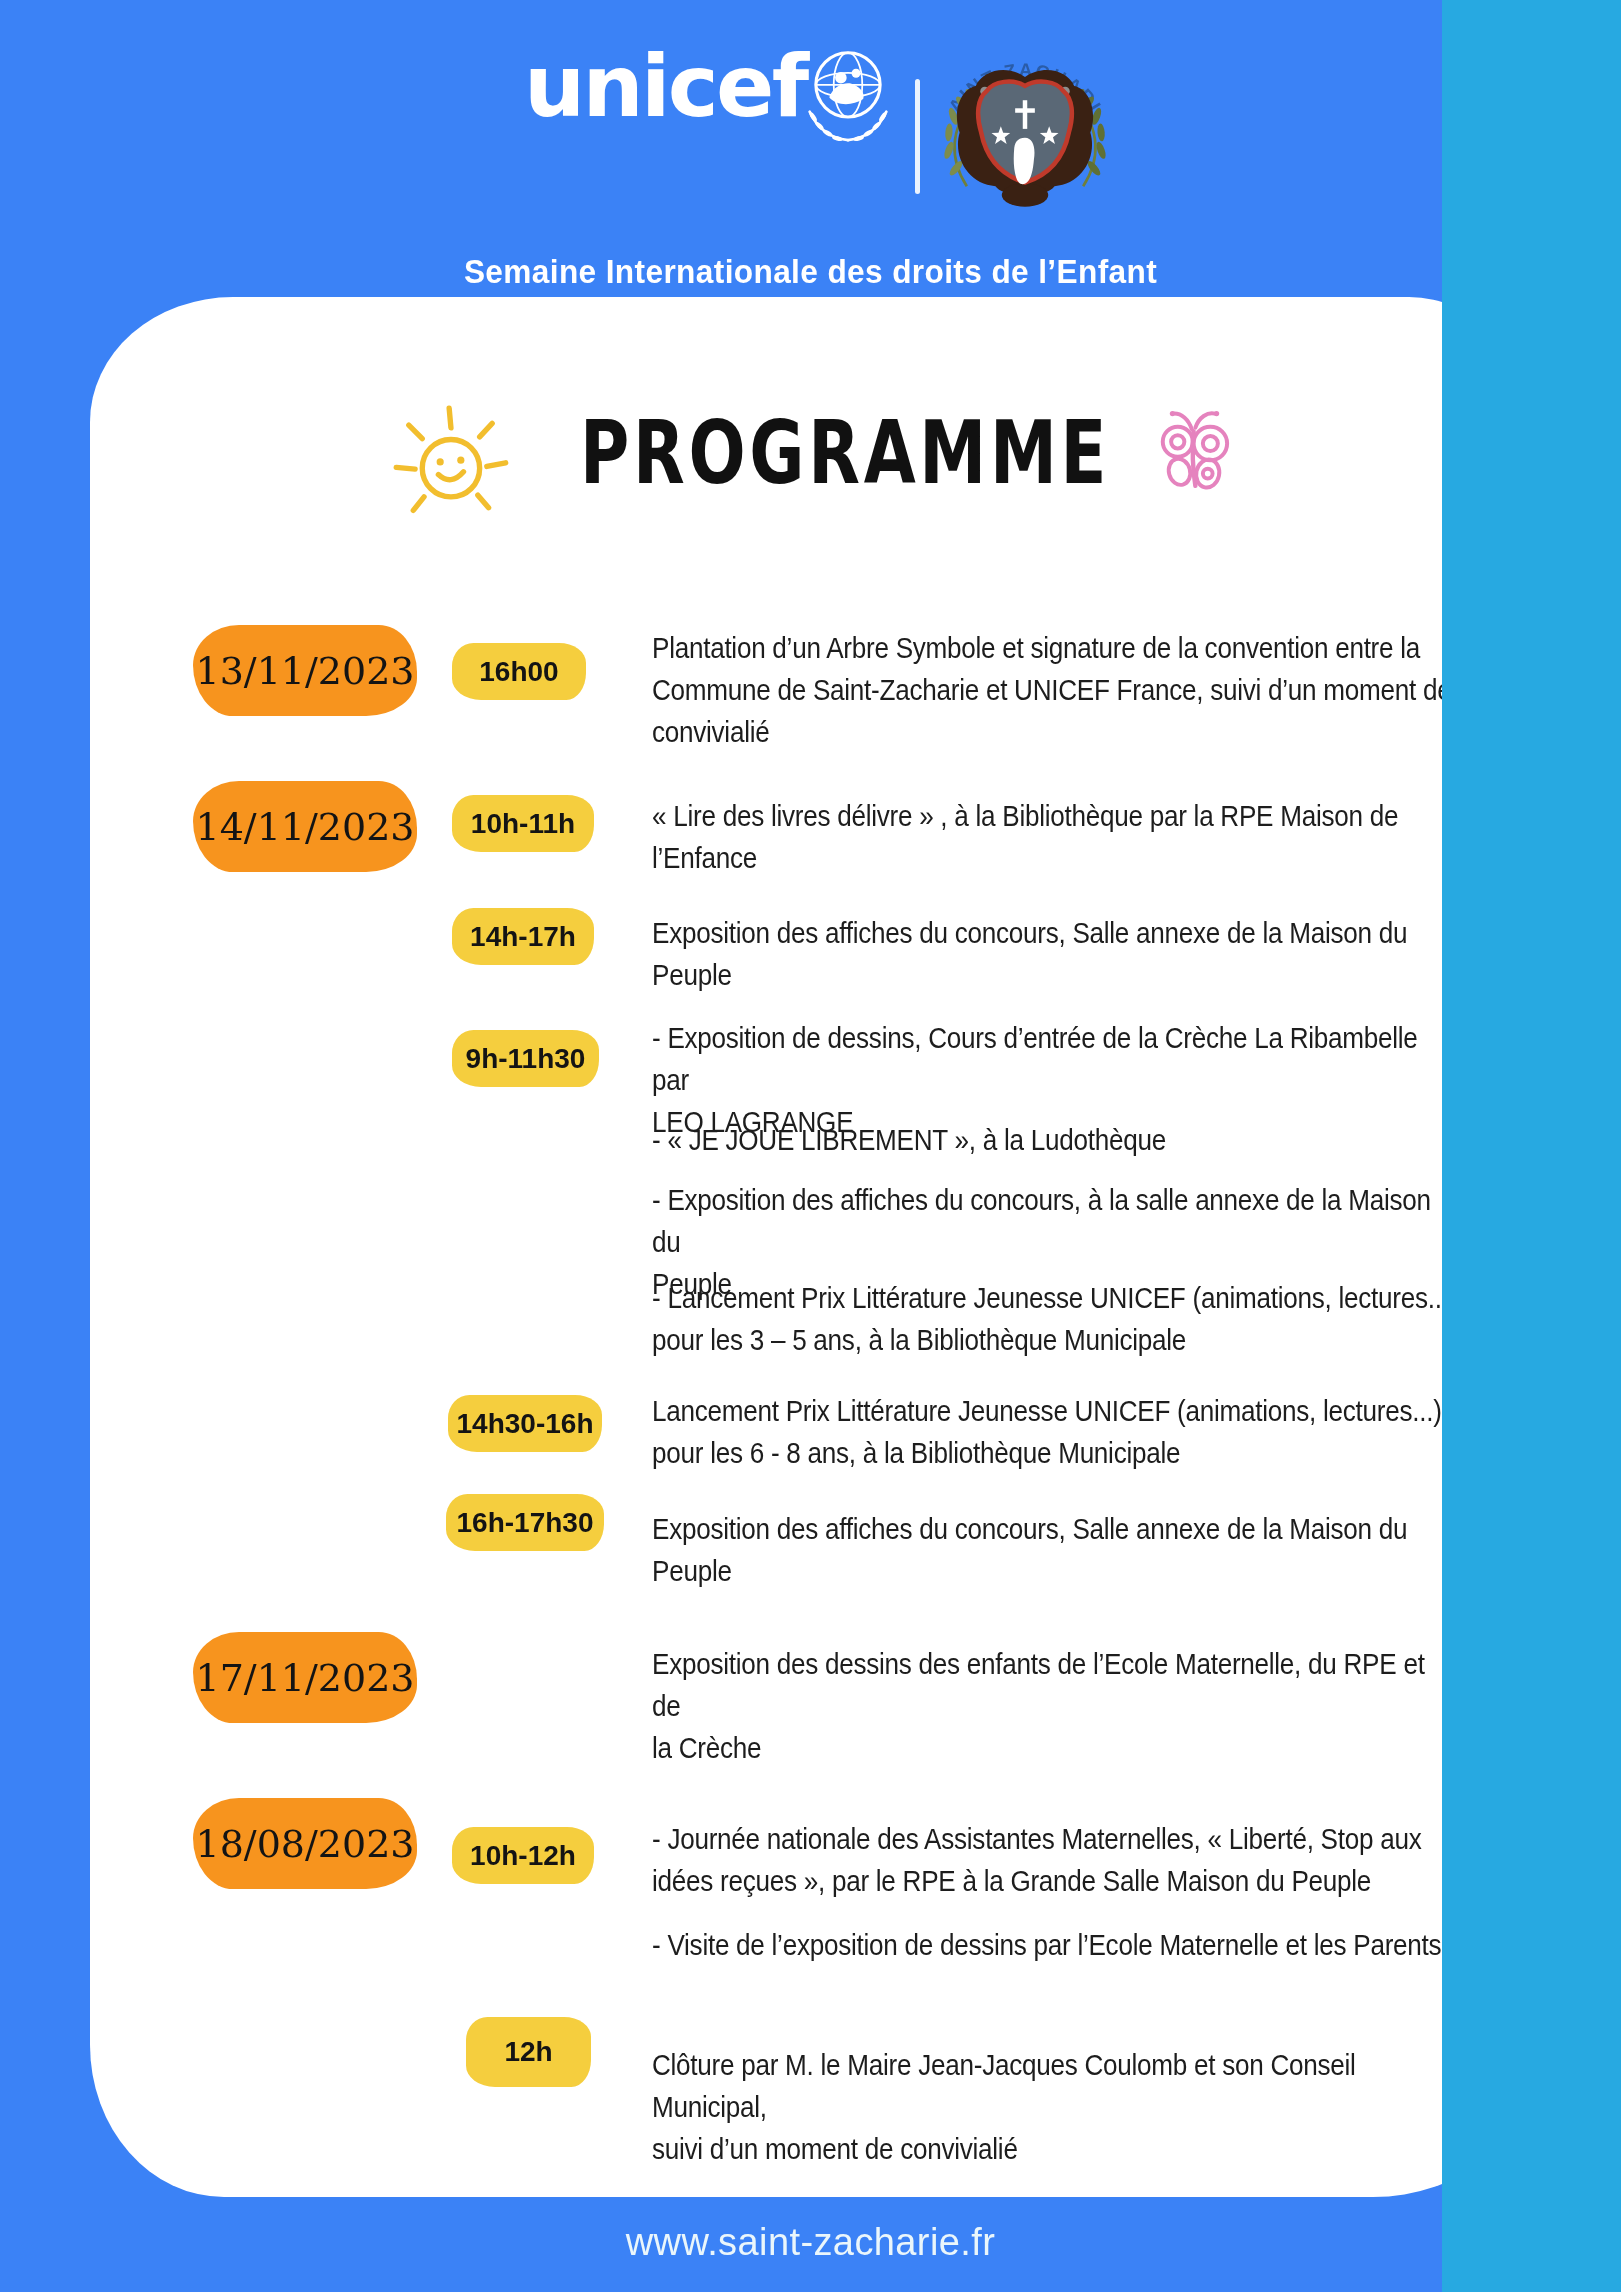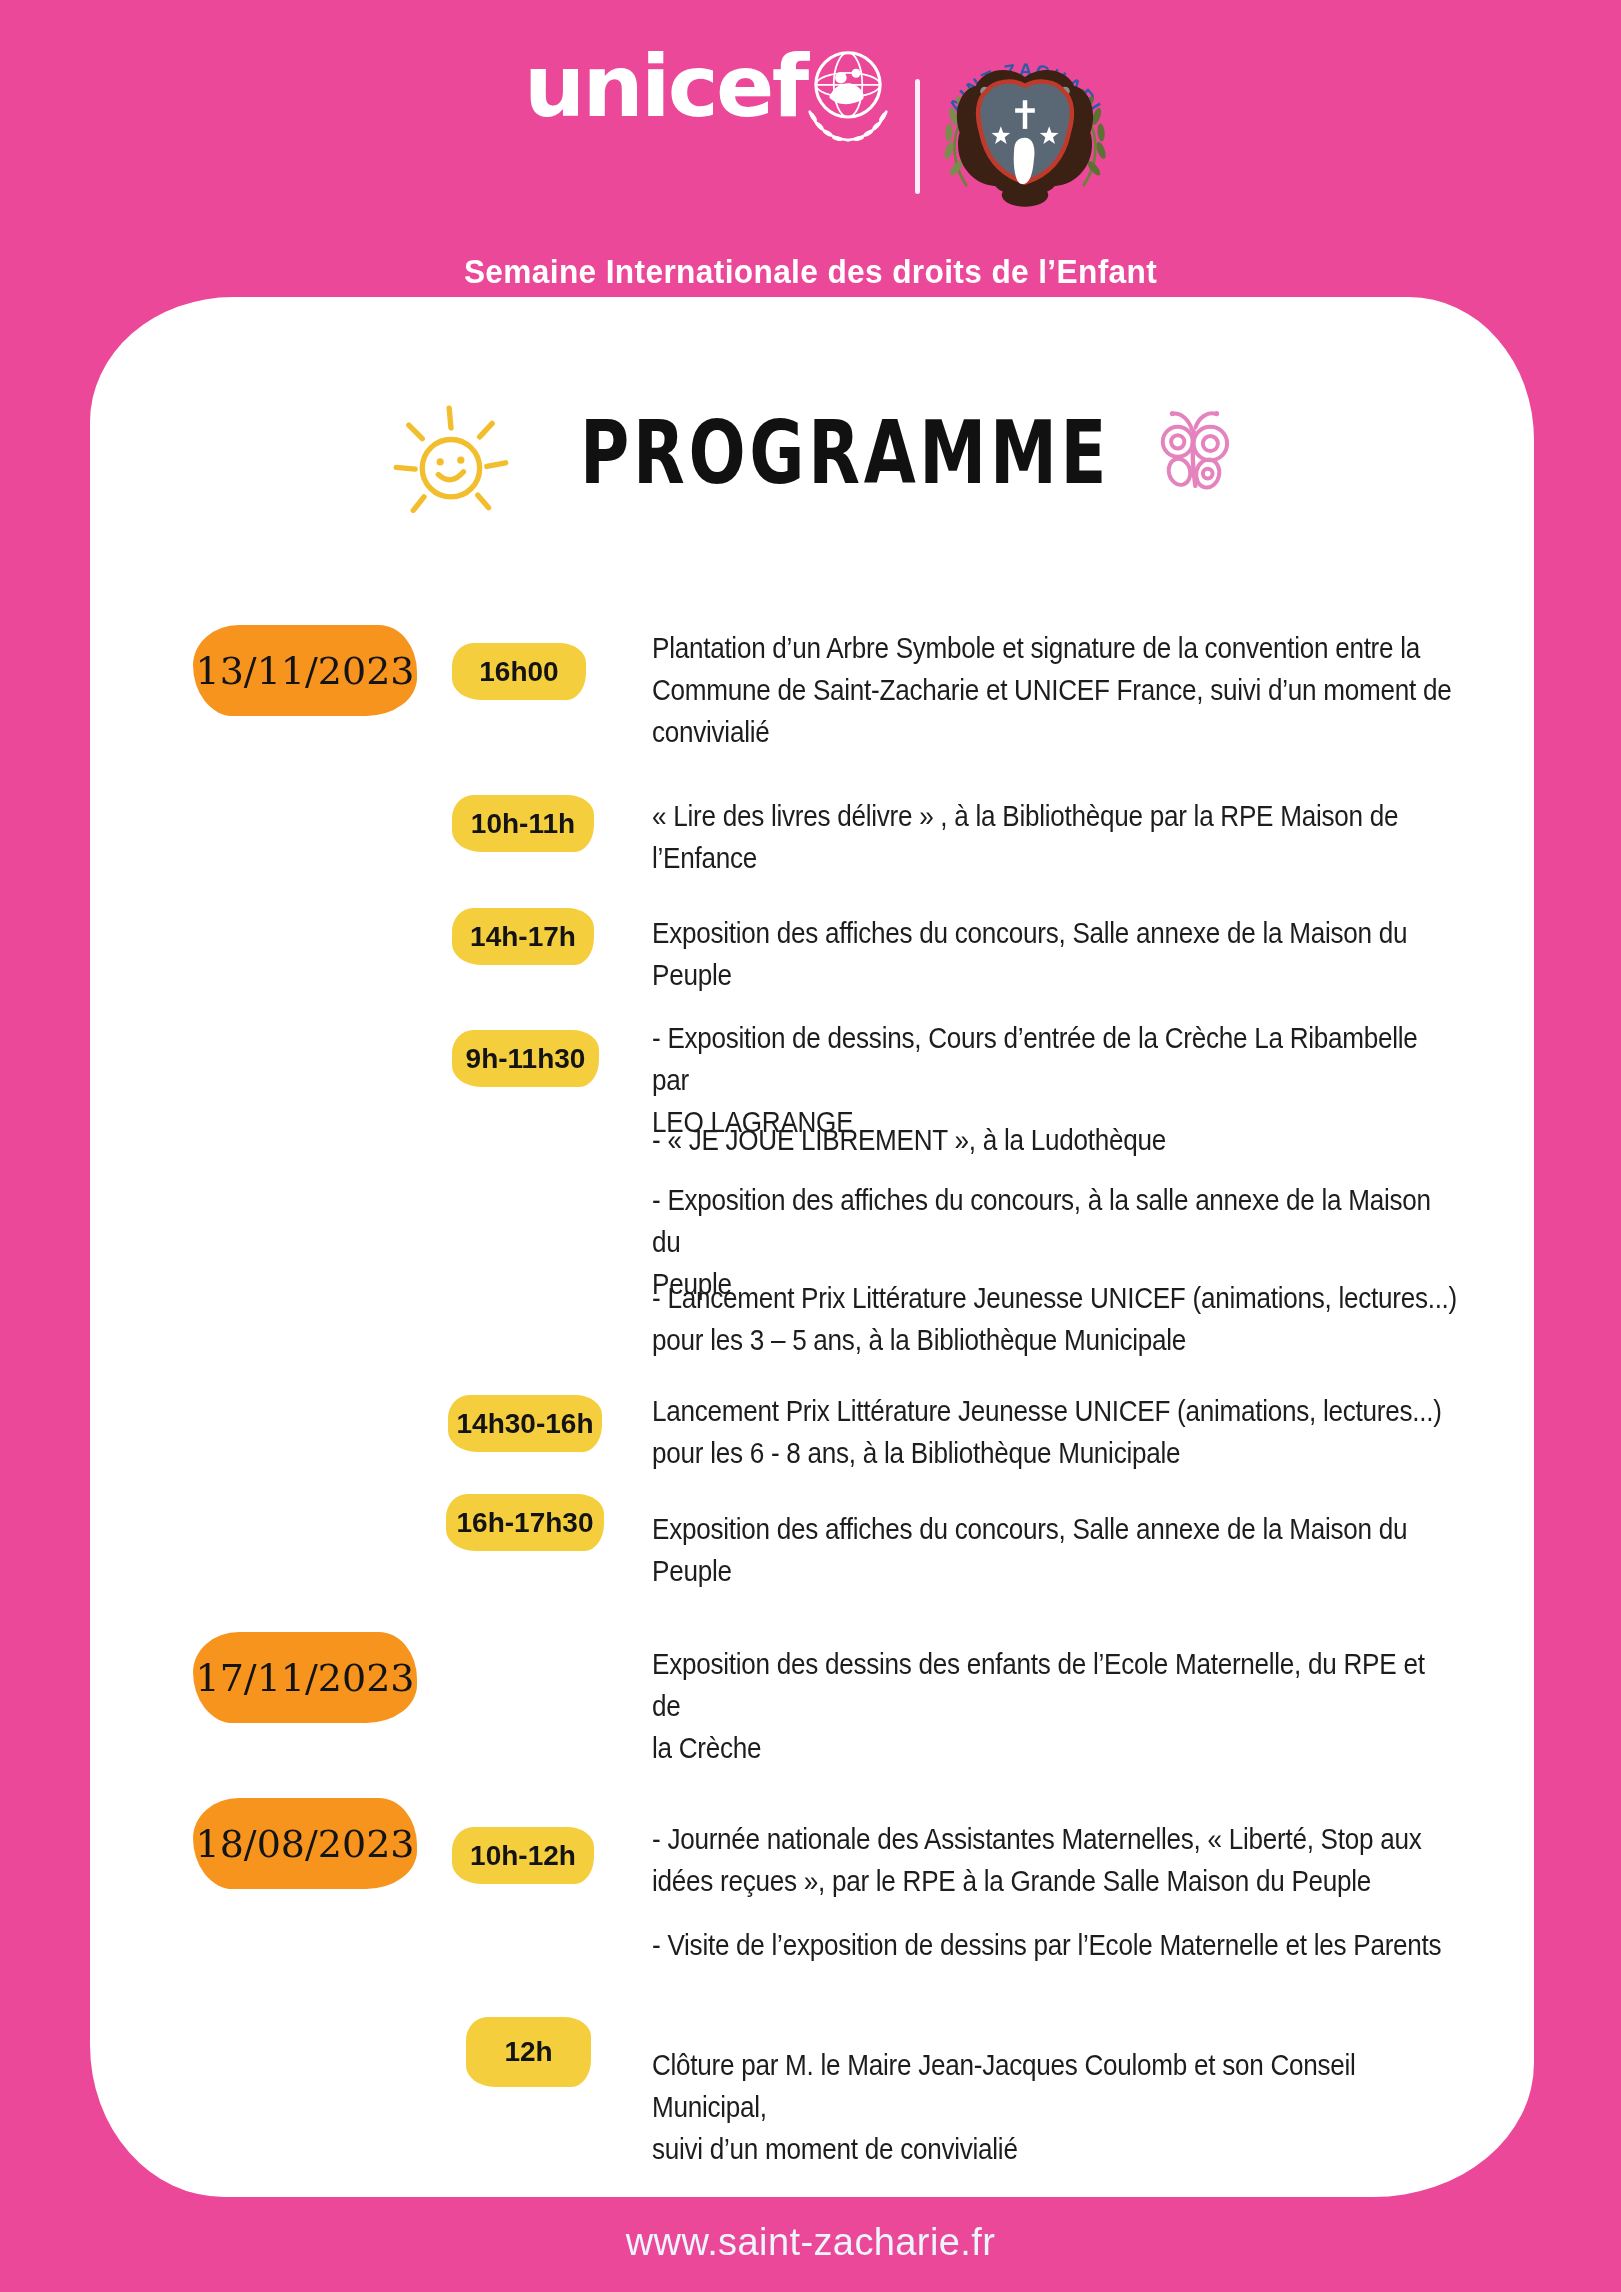--- a/index.html
+++ b/index.html
@@ -1,16 +1,16 @@
 <!DOCTYPE html>
 <html style="font-size:14.3px"><head>
 <meta charset="utf-8">
 <style>
   html,body{margin:0;padding:0;background:#27A9E1;}
-  .page{position:relative;width:1621px;height:2293px;background:#ec4899;overflow:hidden;
+  .page{position:relative;width:1442px;height:2293px;background:#3b82f6;overflow:hidden;
         font-family:"Liberation Sans", sans-serif;}
 
   
   .unicef-wordmark{position:absolute;left:524px;top:43px;color:#FFFFFF;
         font-family:"DejaVu Sans", sans-serif;font-weight:bold;font-size:86px;
         letter-spacing:-2.7px;line-height:1;}
   .globe{position:absolute;left:790px;top:41px;width:116px;height:118px;}
   .logo-sep{position:absolute;left:915px;top:79px;width:4.5px;height:115px;
         background:rgba(255,255,255,.9);border-radius:2.7px;}
   .crest{position:absolute;left:931px;top:34px;width:188px;height:179px;}
@@ -180,20 +180,21 @@
       <circle cx="80" cy="12" r="3"></circle>
     </g>
   </svg>
 
   <div class="date-pill" id="d1">13/11/2023</div>
   <div class="time-pill" id="t1">16h00</div>
   <div class="etext" id="x1">Plantation d’un Arbre Symbole et signature de la convention entre la
 Commune de Saint-Zacharie et UNICEF France, suivi d’un moment de
 convivialié</div>
 
+  <div class="date-pill" id="d2">14/11/2023</div>
   <div class="time-pill" id="t2">10h-11h</div>
   <div class="etext" id="x2">« Lire des livres délivre » , à la Bibliothèque par la RPE Maison de l’Enfance</div>
 
   <div class="time-pill" id="t3">14h-17h</div>
   <div class="etext" id="x3">Exposition des affiches du concours, Salle annexe de la Maison du
 Peuple</div>
 
   <div class="time-pill" id="t4">9h-11h30</div>
   <div class="etext" id="x4">- Exposition de dessins, Cours d’entrée de la Crèche La Ribambelle par
 LEO LAGRANGE</div>

